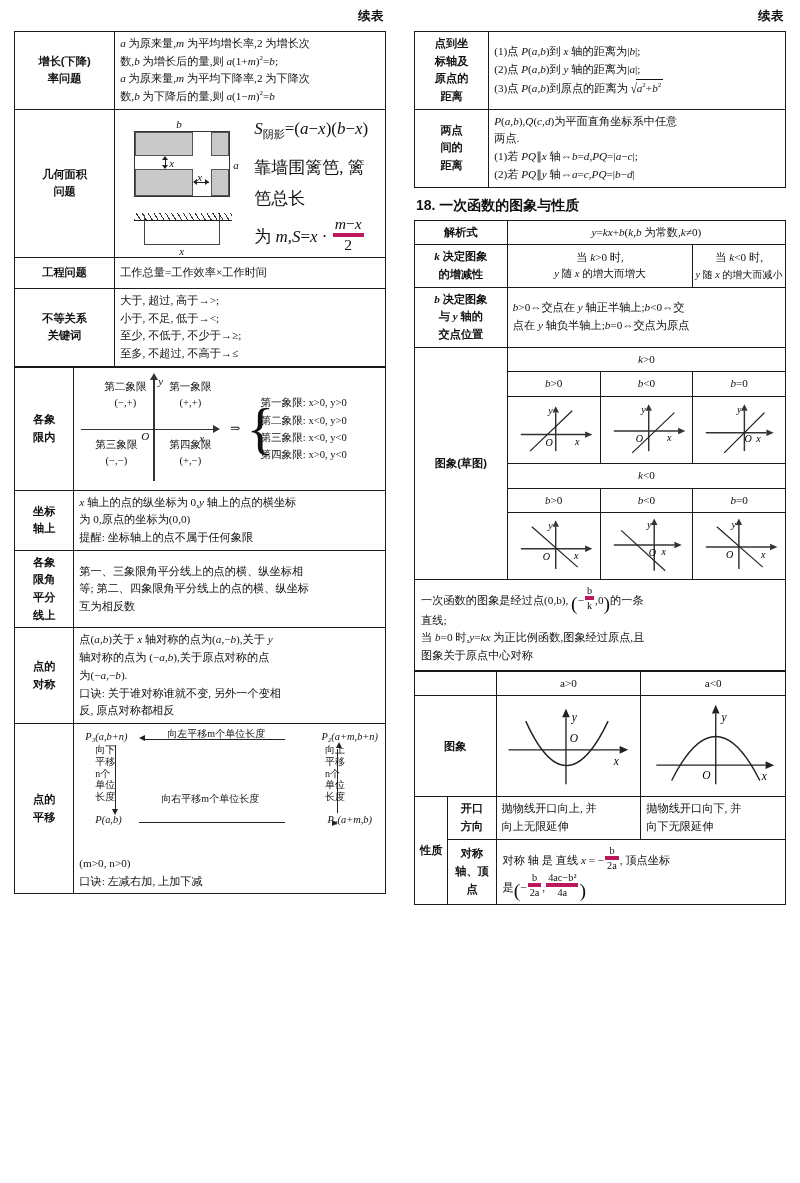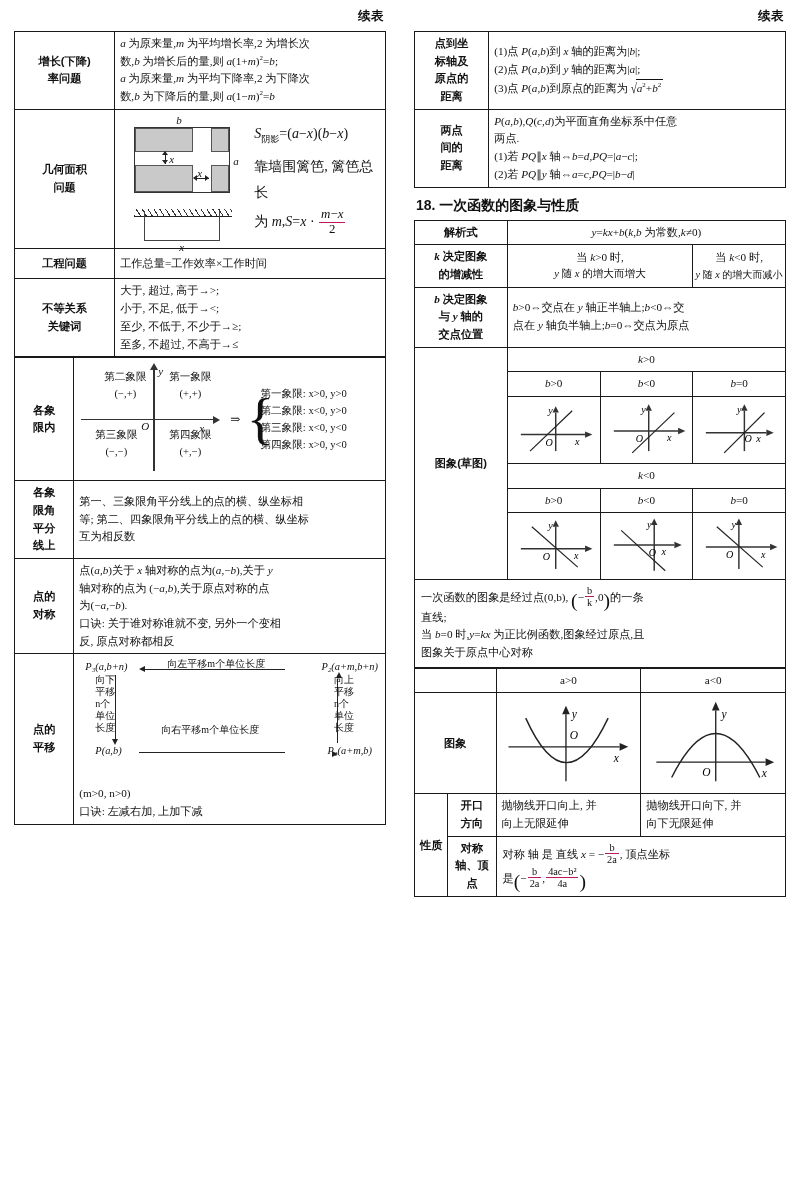--- a/index.html
+++ b/index.html
@@ -62,21 +62,21 @@
   sup { font-size: 0.62em; vertical-align: super; }
 
   .frac {
     display: inline-block;
     vertical-align: -0.52em;
     text-align: center;
     font-size: 0.92em;
     line-height: 1.08;
     margin: 0 1px;
   }
-  .frac > .num { display:block; border-bottom: 1px solid #be185d; padding: 0 2px; }
+  .frac > .num { display:block; border-bottom: 4px solid #be185d; padding: 0 2px; }
   .frac > .den { display:block; padding: 0 2px; }
 
   .sqrt {
     display:inline-block;
     border-top:1px solid #111;
     padding: 0 2px 0 1px;
     margin-left:-1px;
   }
   .radsym { display:inline-block; transform: scaleY(1.25); }
 
@@ -115,21 +115,21 @@
   .geofig { position:relative; width:128px; height:132px; flex:0 0 128px; }
   .geofig .blab { position:absolute; font-style:italic; font-size:11px; }
   .rectout { position:absolute; left:14px; top:14px; width:96px; height:66px; border:1px solid #333; }
   .shade { position:absolute; background:#c9c9c9; border:1px solid #555; }
   .wallbox { position:absolute; left:24px; top:98px; width:76px; height:30px;
       border:1px solid #444; border-top:none; }
   .hatch { position:absolute; left:14px; top:96px; width:98px; height:8px;
       background: repeating-linear-gradient(58deg, #333 0 1px, transparent 1px 5px);
       border-bottom: 1.1px solid #222; }
   .tick { position:absolute; background:#222; }
-  .geotxt { font-size:14px; line-height:1.85; }
+  .geotxt { font-size:17px; line-height:1.85; }
 
   
   .transfig { position:relative; width:100%; height:128px; font-size:10.4px; }
   .transfig .node { position:absolute; white-space:nowrap; font-style:italic; }
   .transfig .lineh { position:absolute; height:1px; background:#222; }
   .transfig .linev { position:absolute; width:1px; background:#222; }
   .transfig .cap { position:absolute; white-space:nowrap; font-size:10px; }
   .transfig .vcap { position:absolute; width:34px; font-size:10px; line-height:1.18; text-align:left;}
   .ah-r { position:absolute; width:0;height:0;border-top:3.5px solid transparent;
       border-bottom:3.5px solid transparent;border-left:6px solid #222;}
@@ -281,20 +281,31 @@
                 <span class="brace">{</span>
                 <div class="mt">第一象限: x&gt;0, y&gt;0</div>
                 <div class="mt">第二象限: x&lt;0, y&gt;0</div>
                 <div class="mt">第三象限: x&lt;0, y&lt;0</div>
                 <div class="mt">第四象限: x&gt;0, y&lt;0</div>
               </div>
             </div>
           </td>
         </tr>
 
+        <tr class="thickrow">
+          <td class="hd">
+            <div>坐标</div>
+            <div>轴上</div>
+          </td>
+          <td class="body">
+            <div class="mt"><i>x</i> 轴上的点的纵坐标为 0,<i>y</i> 轴上的点的横坐标</div>
+            <div class="mt">为 0,原点的坐标为(0,0)</div>
+            <div>提醒: 坐标轴上的点不属于任何象限</div>
+          </td>
+        </tr>
 
         <tr class="thickrow">
           <td class="hd">
             <div>各象</div>
             <div>限角</div>
             <div>平分</div>
             <div>线上</div>
           </td>
           <td class="body">
             <div>第一、三象限角平分线上的点的横、纵坐标相</div>
@@ -343,21 +354,21 @@
               <div class="vcap" style="left:16px; top:17px;">
                 <div>向下</div>
                 <div>平移</div>
                 <div>n个</div>
                 <div>单位</div>
                 <div>长度</div>
               </div>
 
               <div class="linev" style="right:42px; top:22px; height:64px;"></div>
               <div class="ah-u" style="right:38.5px; top:15px;"></div>
-              <div class="vcap" style="right:12px; top:17px;">
+              <div class="vcap" style="right:21px; top:17px;">
                 <div>向上</div>
                 <div>平移</div>
                 <div>n个</div>
                 <div>单位</div>
                 <div>长度</div>
               </div>
             </div>
             <div class="mt">(m&gt;0, n&gt;0)</div>
             <div>口诀: 左减右加, 上加下减</div>
           </td>

